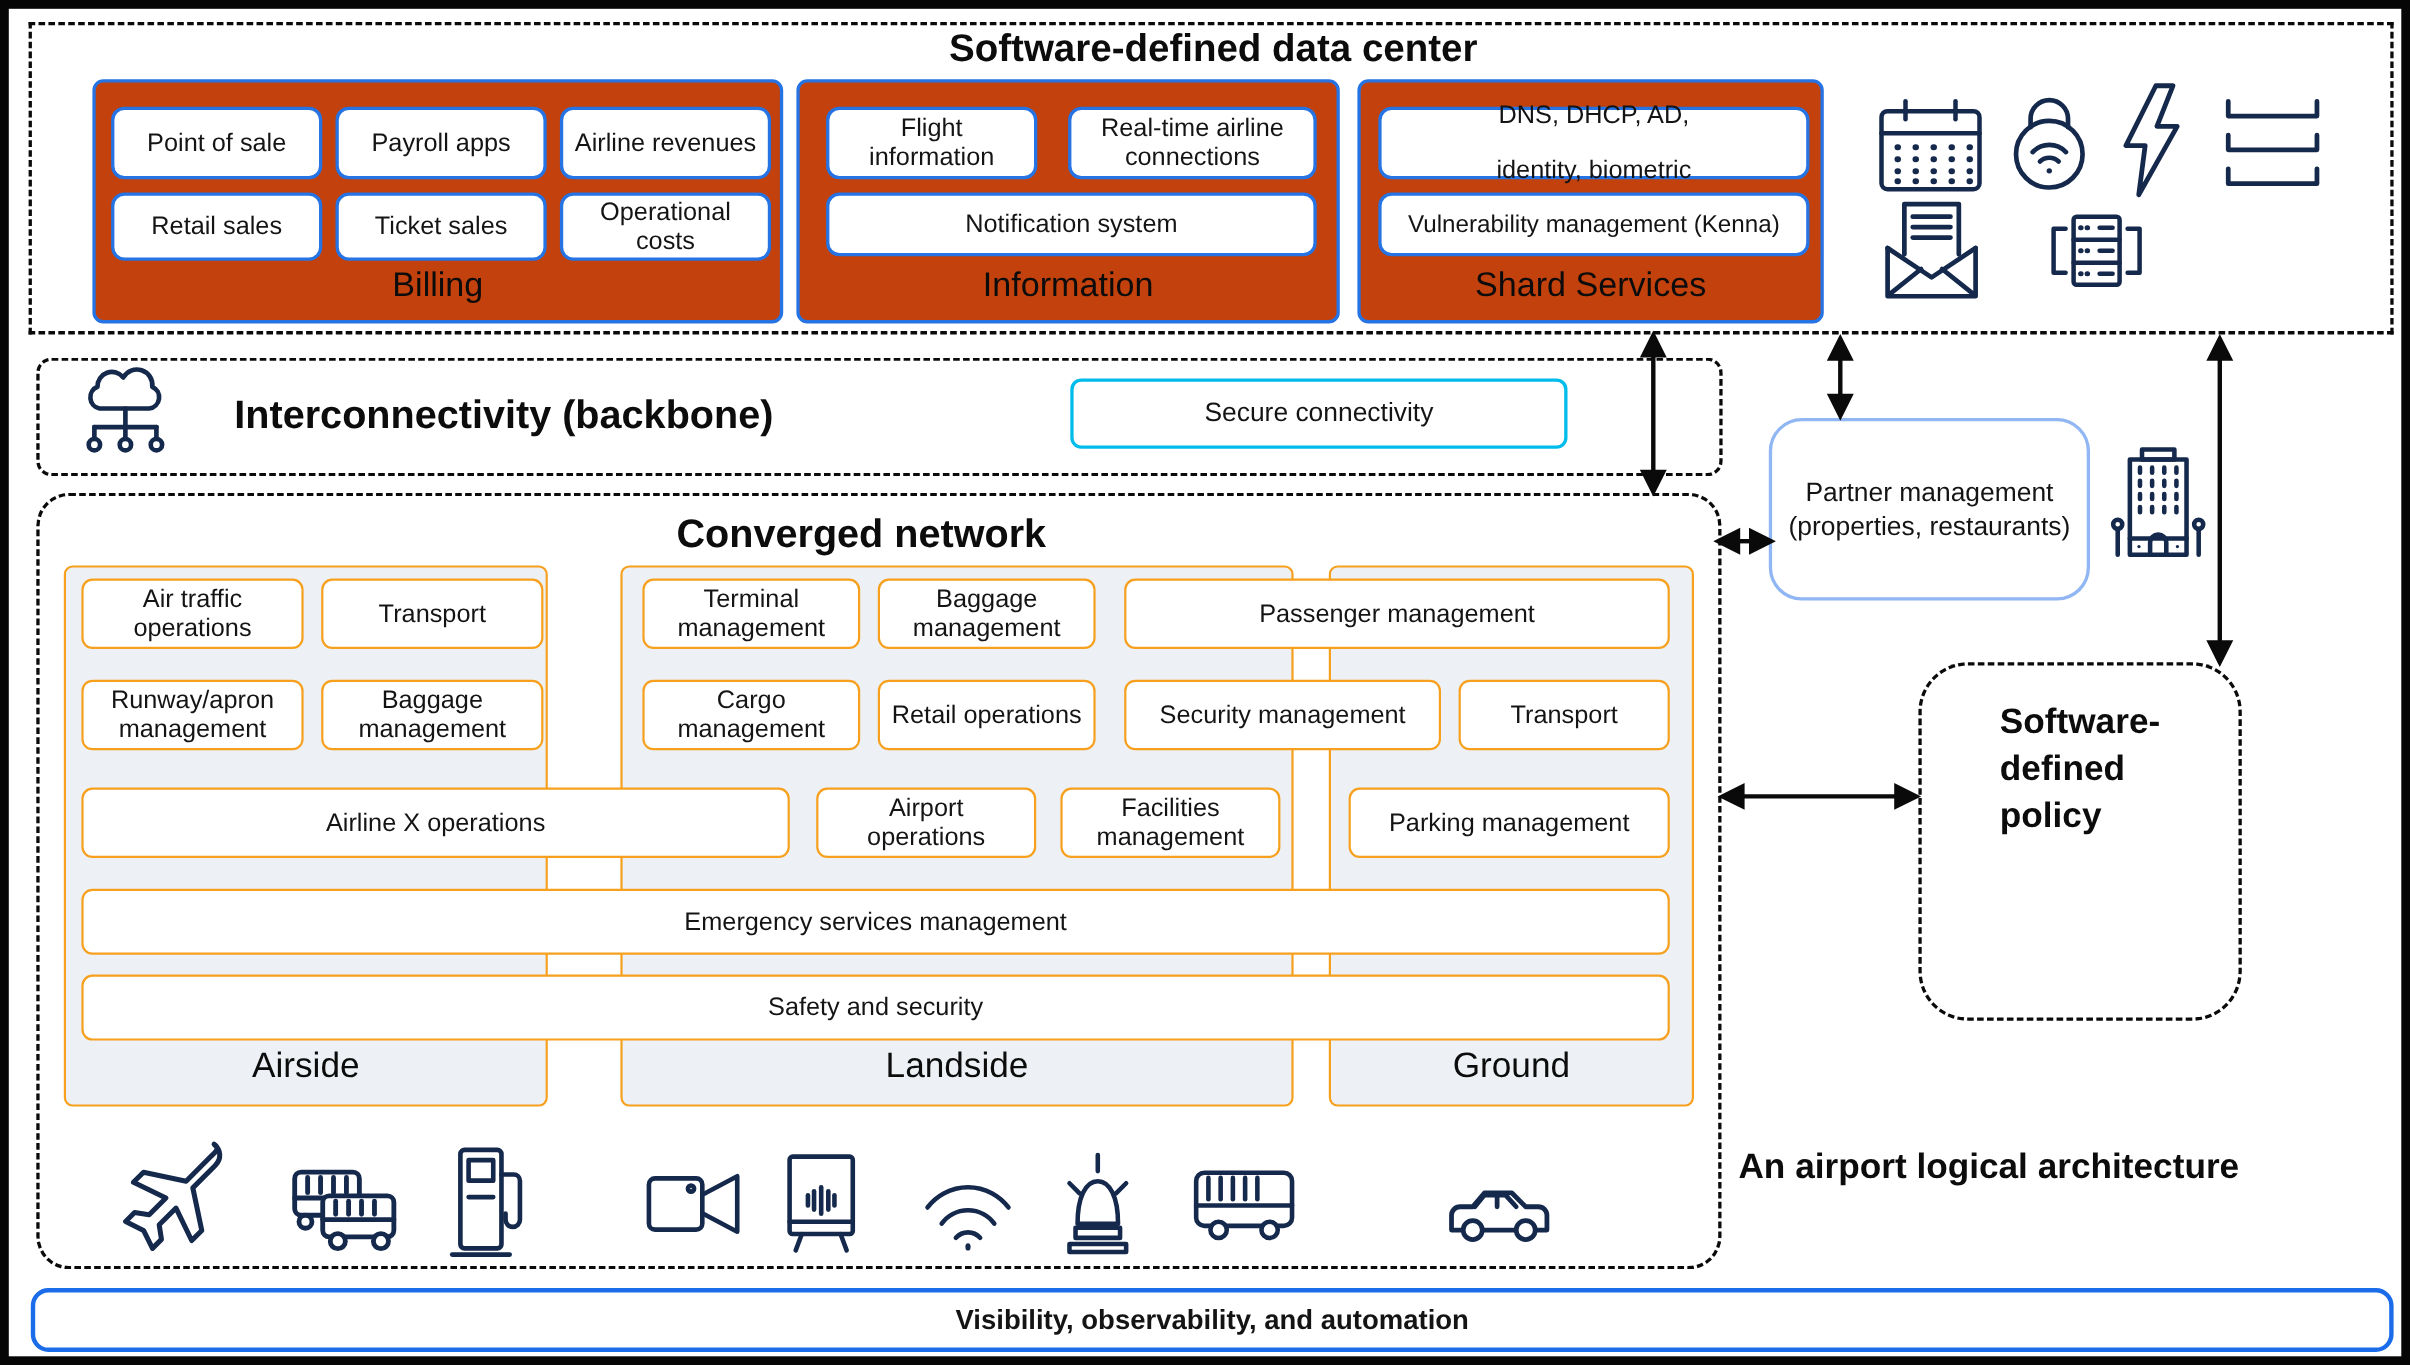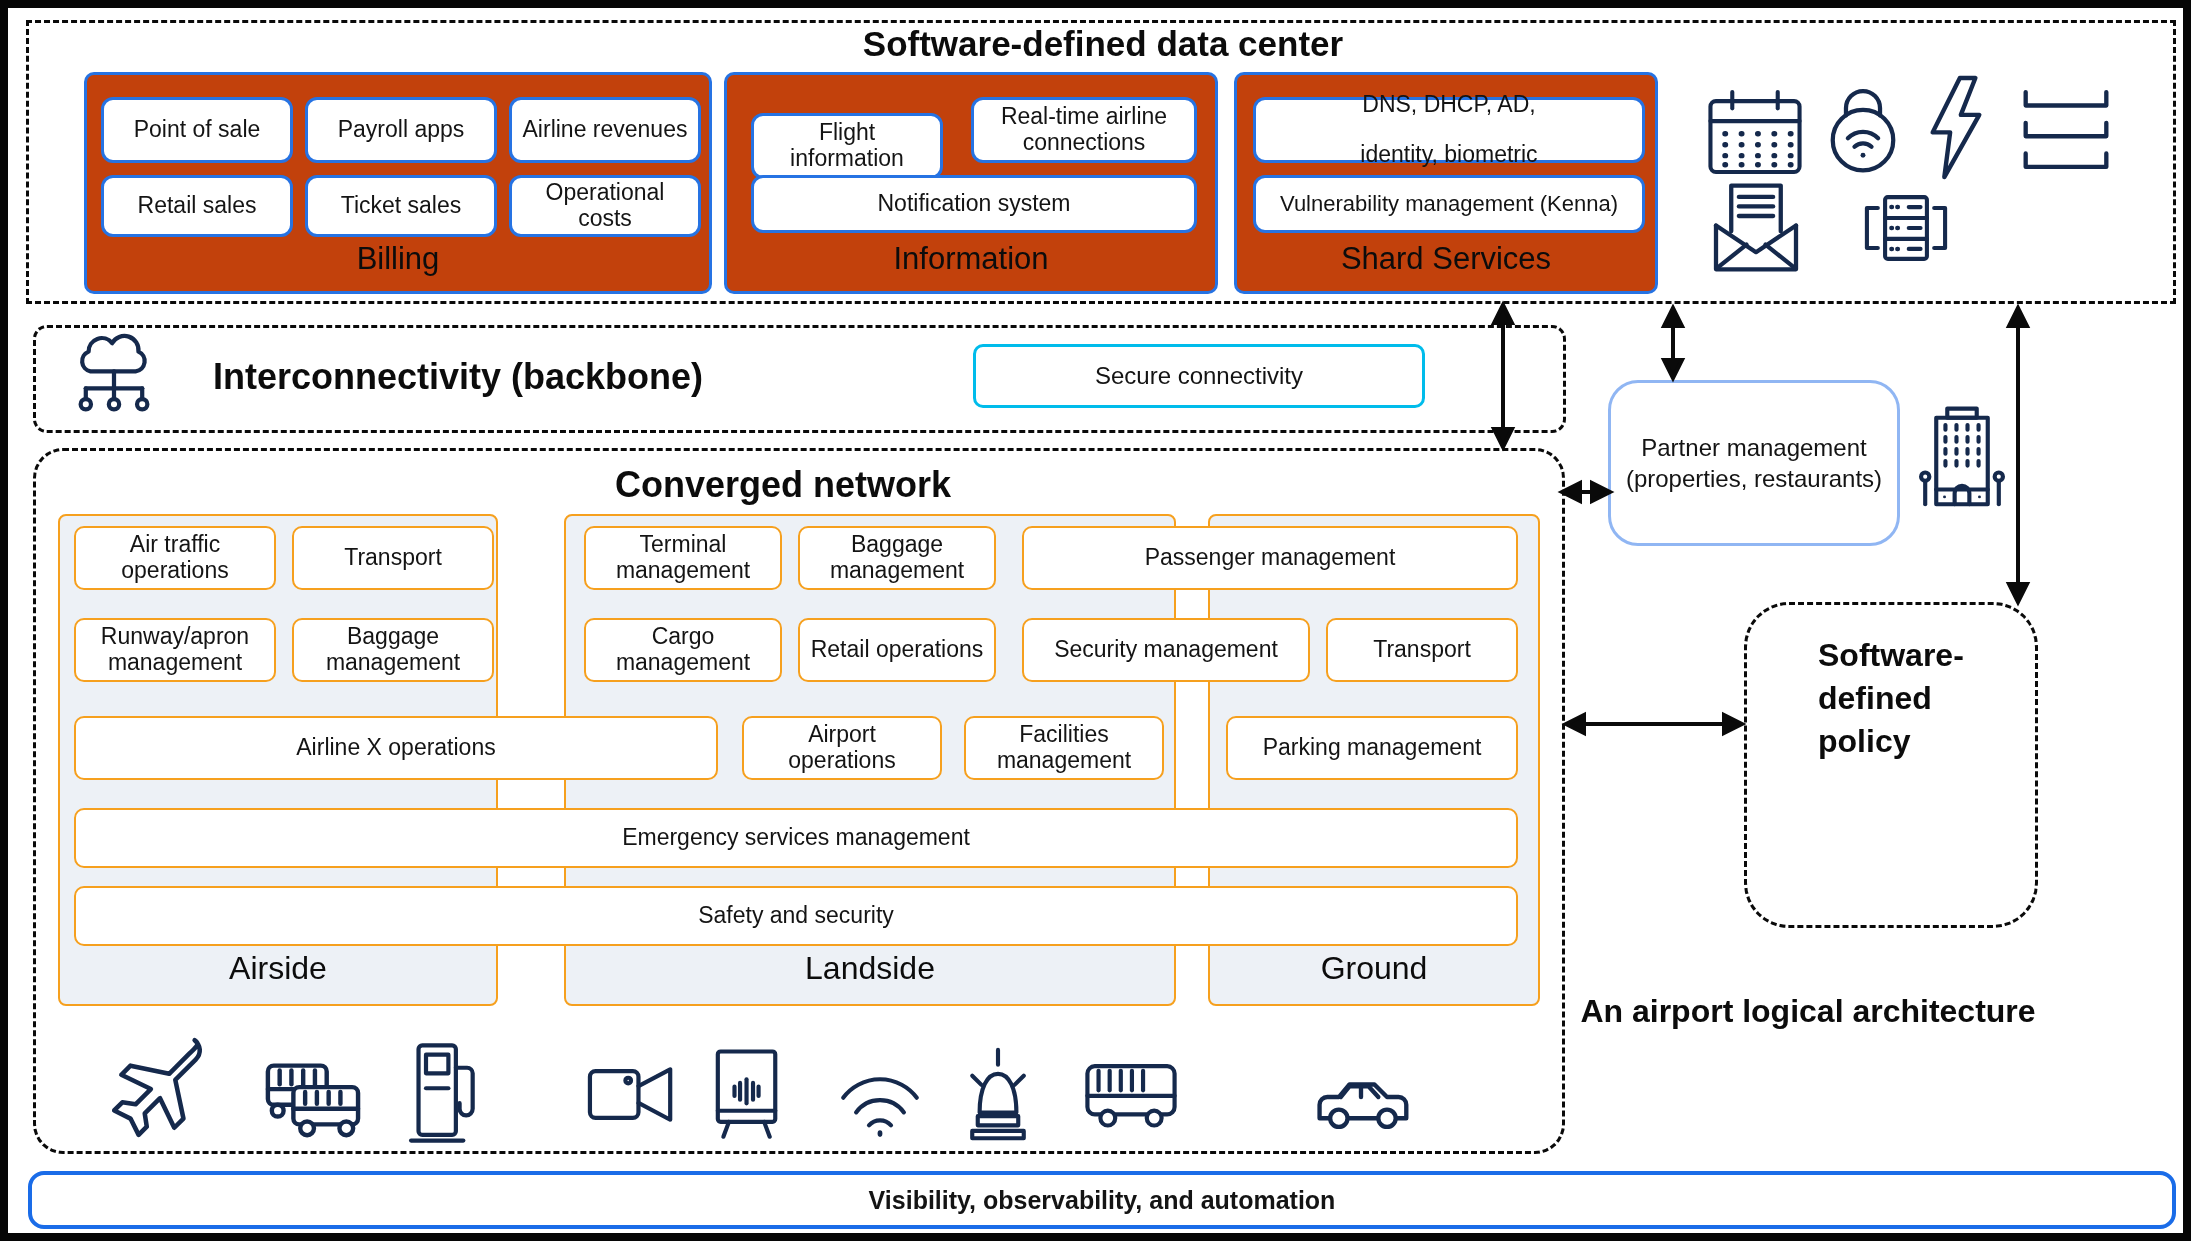--- a/index.html
+++ b/index.html
@@ -41,21 +41,21 @@
     <div class="bbox" style="left:14px;top:22px;width:192px;height:66px;">Point of sale</div>
     <div class="bbox" style="left:218px;top:22px;width:192px;height:66px;">Payroll apps</div>
     <div class="bbox" style="left:422px;top:22px;width:192px;height:66px;">Airline revenues</div>
     <div class="bbox" style="left:14px;top:100px;width:192px;height:62px;">Retail sales</div>
     <div class="bbox" style="left:218px;top:100px;width:192px;height:62px;">Ticket sales</div>
     <div class="bbox" style="left:422px;top:100px;width:192px;height:62px;">Operational costs</div>
     <div class="seclabel">Billing</div>
   </div>
 
   <div class="abs sec" style="left:716px;top:64px;width:494px;height:222px;">
-    <div class="bbox" style="left:24px;top:22px;width:192px;height:66px;margin-top:16px;">Flight information</div>
+    <div class="bbox" style="left:24px;top:22px;width:192px;height:66px;">Flight information</div>
     <div class="bbox" style="left:244px;top:22px;width:226px;height:66px;">Real-time airline connections</div>
     <div class="bbox" style="left:24px;top:100px;width:446px;height:58px;">Notification system</div>
     <div class="seclabel">Information</div>
   </div>
 
   <div class="abs sec" style="left:1226px;top:64px;width:424px;height:222px;">
     <div class="bbox" style="left:16px;top:22px;width:392px;height:66px;flex-direction:column;gap:24px;">
       <span>DNS, DHCP, AD,</span>
       <span>identity, biometric</span>
     </div>
@@ -285,21 +285,21 @@
       <line x1="10" y1="112" x2="10" y2="88"></line>
         <circle cx="10" cy="82" r="4.5"></circle>
       <line x1="90" y1="112" x2="90" y2="88"></line>
         <circle cx="90" cy="82" r="4.5"></circle>
     </svg>
   </span>
 
   <div class="abs dashedbox" style="left:1736px;top:594px;width:294px;height:326px;border-radius:45px;border-width:3.5px;"></div>
   <div class="abs title" style="left:1810px;top:626px;width:205px;font-size:32px;line-height:1.35;">Software-defined policy</div>
 
-  <div class="abs title center" style="left:1570px;top:985px;width:460px;font-size:32px;">An airport logical architecture</div>
+  <div class="abs title center" style="left:1570px;top:1034px;width:460px;font-size:32px;">An airport logical architecture</div>
 
   <div class="abs footerbar" style="left:20px;top:1163px;width:2148px;height:58px;">Visibility, observability, and automation</div>
 
   <svg class="abs nopt" style="left:0;top:0;" width="2191" height="1241" viewBox="0 0 2191 1241">
     <g stroke="#0a0a0a" stroke-width="4" fill="#0a0a0a">
 
       <line x1="1495" y1="312" x2="1495" y2="424"></line>
       <polygon points="1495,297 1486,315 1504,315"></polygon>
       <polygon points="1495,439 1486,421 1504,421"></polygon>
 

